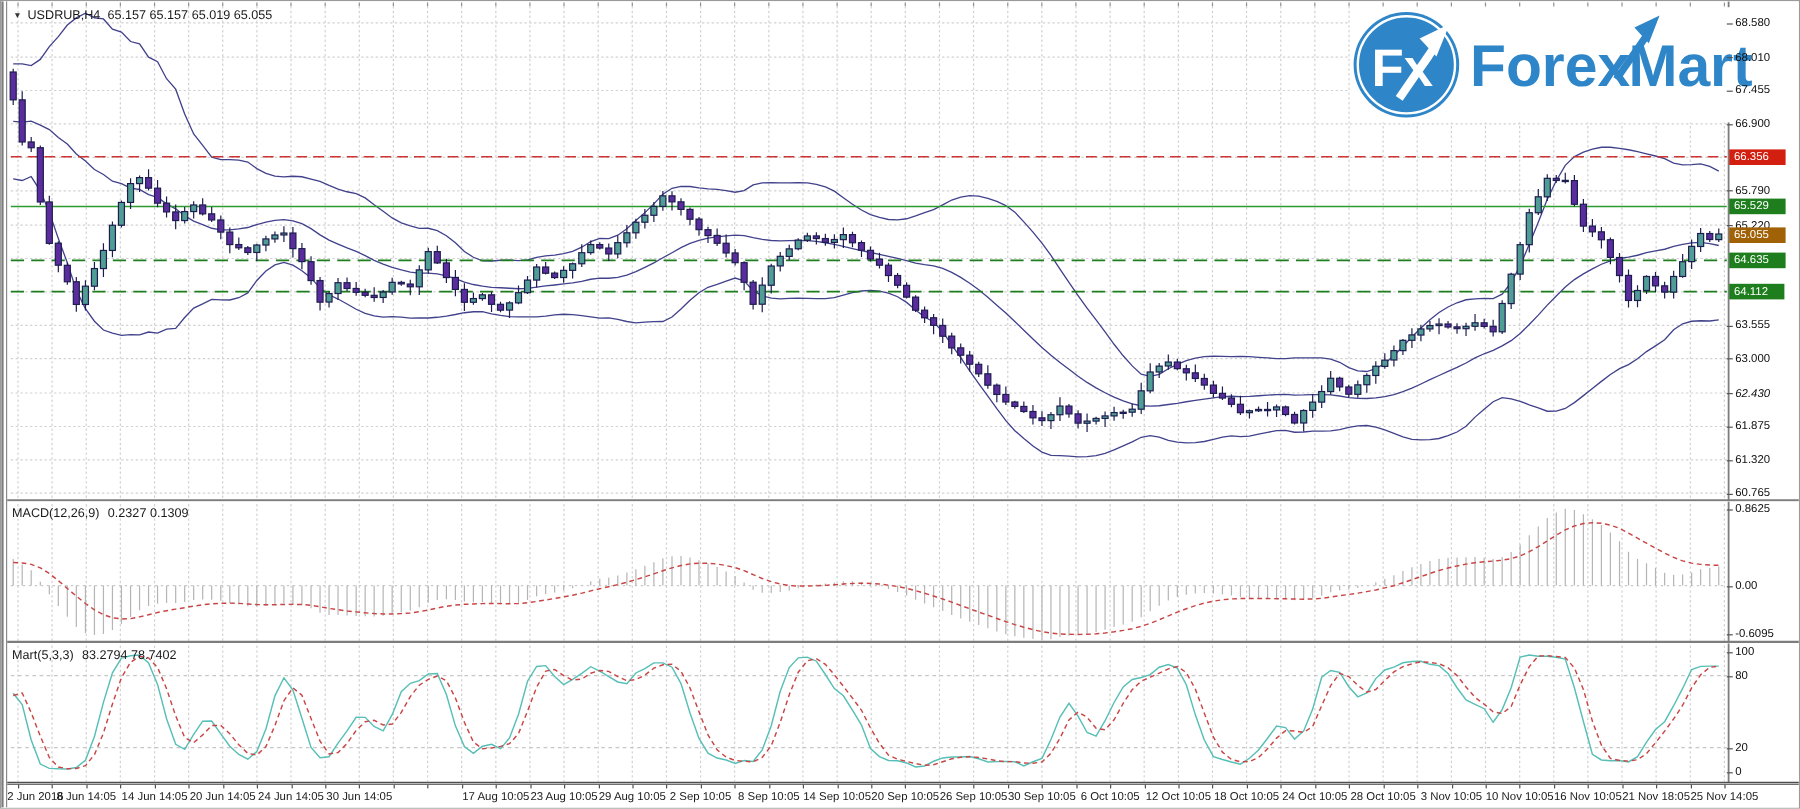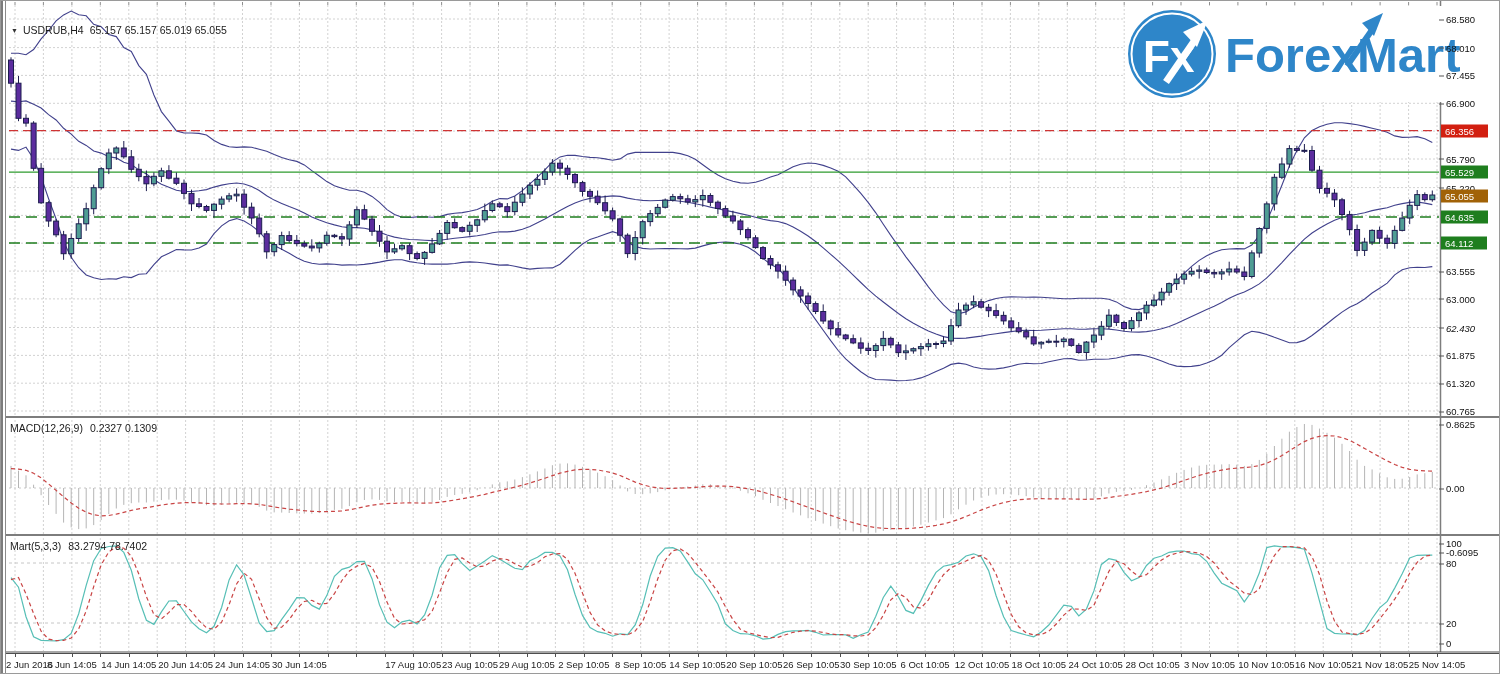--- a/index.html
+++ b/index.html
@@ -10,21 +10,21 @@
     font-family:"Liberation Sans", sans-serif;
   }
   .left-frame{position:absolute;left:0;top:0;bottom:0;width:5px;background:#fff;
     border-left:2px solid #7c7c7c;border-right:1px solid #8b8b8b;z-index:6;}
   .panel{position:absolute;left:0;width:1500px;background:#fff;}
   #panel-main{top:0;height:417px;}
   #panel-macd{top:417px;height:118px;}
   #panel-stoch{top:535px;height:117px;}
   .panel svg{position:absolute;left:0;top:0;}
   .chart-title{
-    position:absolute;left:10px;top:23px;font-size:10.5px;color:#1b1b1b;z-index:4;
+    position:absolute;left:10px;top:6px;font-size:10.5px;color:#1b1b1b;z-index:4;
     display:flex;align-items:center;gap:6px;white-space:nowrap;
   }
   .chart-title .tri{font-size:7px;color:#333;margin-right:-1px;cursor:pointer;}
   .ind-title{position:absolute;left:9px;top:4px;font-size:10.5px;color:#1b1b1b;z-index:4;white-space:nowrap;}
   .ind-title span{margin-right:4px;}
   
   .logo{position:absolute;left:1124px;top:5px;width:342px;height:96px;background:#fff;z-index:5;}
   
   #overlay{position:absolute;left:0;top:0;width:1500px;height:674px;pointer-events:none;z-index:7;}
   .p-tick{position:absolute;left:1445px;transform:translateY(-50%);font-size:9.5px;color:#111;white-space:nowrap;}
@@ -1028,19 +1028,19 @@
       <div class="p-tick" style="top: 354.363px;">61.875</div>
       <div class="p-tick" style="top: 382.205px;">61.320</div>
       <div class="p-tick" style="top: 410.047px;">60.765</div>
       <div class="p-badge" style="top: 129.569px; background: rgb(210, 31, 16);">66.356</div>
       <div class="p-badge" style="top: 171.056px; background: rgb(30, 126, 30);">65.529</div>
       <div class="p-badge" style="top: 194.835px; background: #a16207;">65.055</div>
       <div class="p-badge" style="top: 215.905px; background: rgb(30, 126, 30);">64.635</div>
       <div class="p-badge" style="top: 242.142px; background: rgb(30, 126, 30);">64.112</div>
       <div class="p-tick" style="top: 423.002px;">0.8625</div>
       <div class="p-tick" style="top: 487px;">0.00</div>
-      <div class="p-tick" style="top: 527px; margin-top: 24px;">-0.6095</div>
+      <div class="p-tick" style="top: 527px;">-0.6095</div>
       <div class="p-tick" style="top: 542px;">100</div>
       <div class="p-tick" style="top: 562px;">80</div>
       <div class="p-tick" style="top: 622px;">20</div>
       <div class="p-tick" style="top: 642px;">0</div>
     </div>
 </div>
 
 </body></html>

